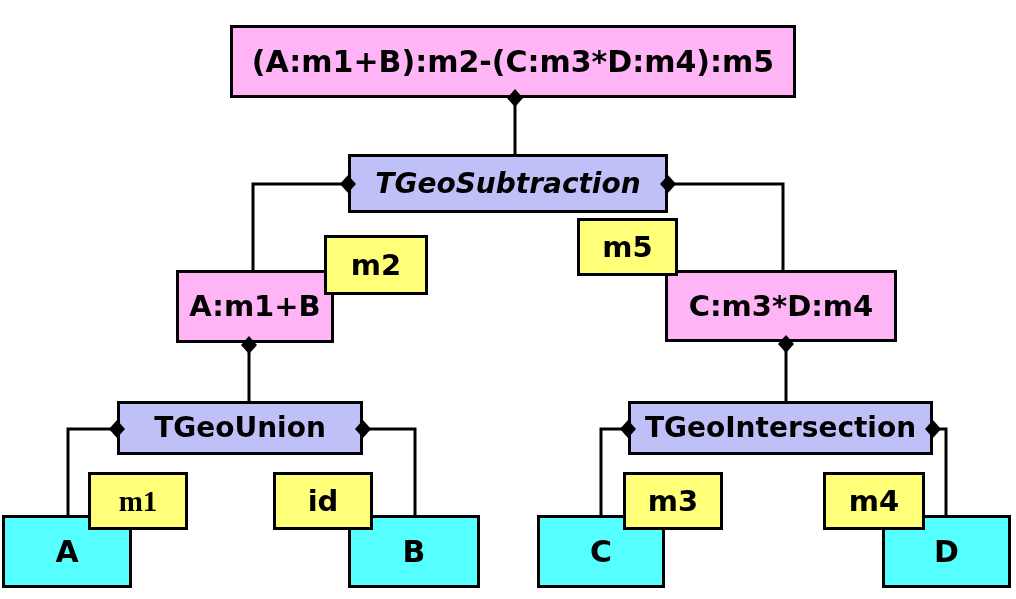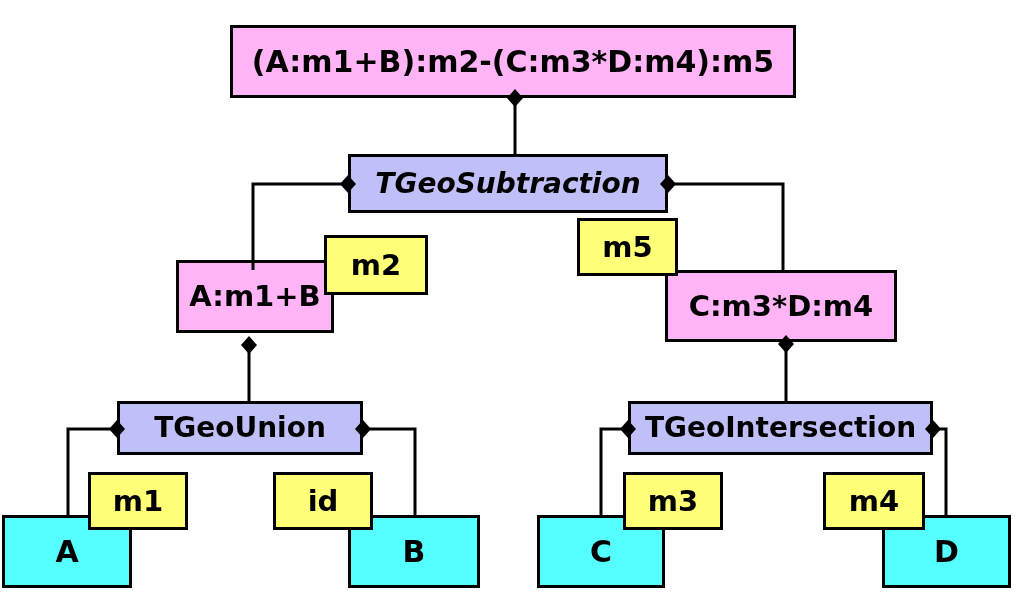--- a/index.html
+++ b/index.html
@@ -27,28 +27,28 @@
     white-space:nowrap;
     line-height:1;
   }
   .expression{background:var(--expression-fill);z-index:2;}
   .operation{background:var(--operation-fill);z-index:2;font-size:28px;}
   .shape{background:var(--shape-fill);z-index:2;font-size:30px;}
   .matrix{background:var(--matrix-fill);z-index:3;font-size:29px;}
 
   #node-root-expression{left:230px;top:25px;width:566px;height:73px;font-size:30px;}
   #node-subtraction{left:348px;top:154px;width:320px;height:59px;font-style:italic;}
-  #node-left-expression{left:176px;top:260px;width:158px;height:73px;font-size:29px;}
+  #node-left-expression{left:176px;top:270px;width:158px;height:73px;font-size:29px;}
   #node-matrix-m2{left:324px;top:235px;width:104px;height:60px;}
   #node-matrix-m5{left:577px;top:218px;width:101px;height:58px;}
   #node-right-expression{left:665px;top:270px;width:232px;height:72px;font-size:29px;}
   #node-union{left:117px;top:401px;width:246px;height:54px;}
   #node-intersection{left:628px;top:401px;width:305px;height:54px;}
   #node-shape-a{left:2px;top:515px;width:130px;height:73px;}
-  #node-matrix-m1{left:88px;top:472px;width:100px;height:58px;}
+  #node-matrix-m1{left:88px;top:472px;width:100px;height:58px;font-family:Liberation Serif, serif;}
   #node-matrix-id{left:273px;top:472px;width:100px;height:58px;}
   #node-shape-b{left:348px;top:515px;width:132px;height:73px;}
   #node-shape-c{left:537px;top:515px;width:128px;height:73px;}
   #node-matrix-m3{left:623px;top:472px;width:100px;height:58px;}
   #node-matrix-m4{left:823px;top:472px;width:102px;height:58px;}
   #node-shape-d{left:882px;top:515px;width:129px;height:73px;}
 
   #connector-layer{
     position:absolute;left:0;top:0;width:1016px;height:599px;
     z-index:5;pointer-events:none;

